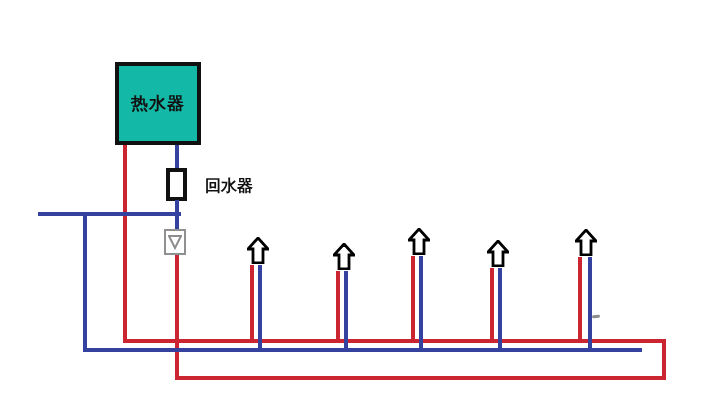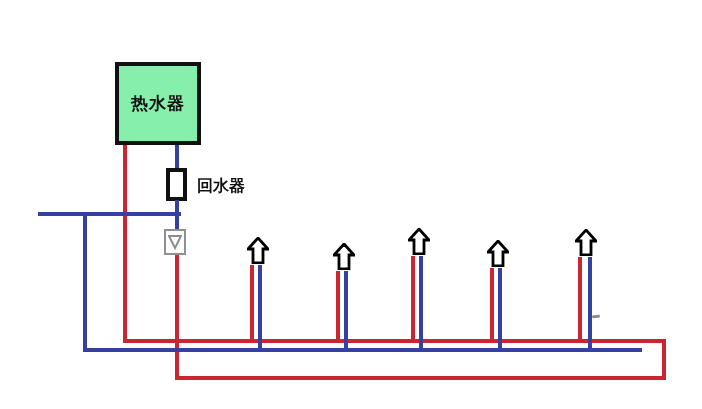--- a/index.html
+++ b/index.html
@@ -5,29 +5,29 @@
   html,body{margin:0;padding:0;background:#fff;}
   .canvas{
     position:relative;width:702px;height:409px;background:#ffffff;
     overflow:hidden;font-family:"Liberation Sans",sans-serif;
   }
   .pipe{position:absolute;}
   .red{background:var(--hot-pipe,#cb2531);}
   .blue{background:var(--cold-pipe,#34419e);}
   .heater{
     position:absolute;left:115px;top:62px;width:86px;height:83px;
-    border:4px solid var(--outline,#111);background:#86efac;box-sizing:border-box;
+    border:4px solid var(--outline,#111);background:#14b8a6;box-sizing:border-box;
     display:flex;align-items:center;justify-content:center;
   }
   .heater span{font-weight:700;font-size:17px;color:#111;letter-spacing:1px;}
   .devbox{
     position:absolute;left:166px;top:168px;width:21px;height:33px;
     border:4px solid var(--outline,#111);background:#fff;box-sizing:border-box;
   }
-  .devlabel{position:absolute;left:197px;top:176px;font-weight:700;font-size:16px;color:#111;}
+  .devlabel{position:absolute;left:205px;top:176px;font-weight:700;font-size:16px;color:#111;}
   .valve{
     position:absolute;left:164px;top:229px;width:22px;height:26px;
     border:2px solid var(--valve-gray,#909090);background:#fff;box-sizing:border-box;
     display:flex;align-items:center;justify-content:center;
   }
   .fixture{position:absolute;width:30px;}
   .arrow-svg{position:absolute;left:4px;top:0;}
   .riser{position:absolute;width:4px;}
   .mark{
     position:absolute;left:592px;top:315px;width:8px;height:3px;

